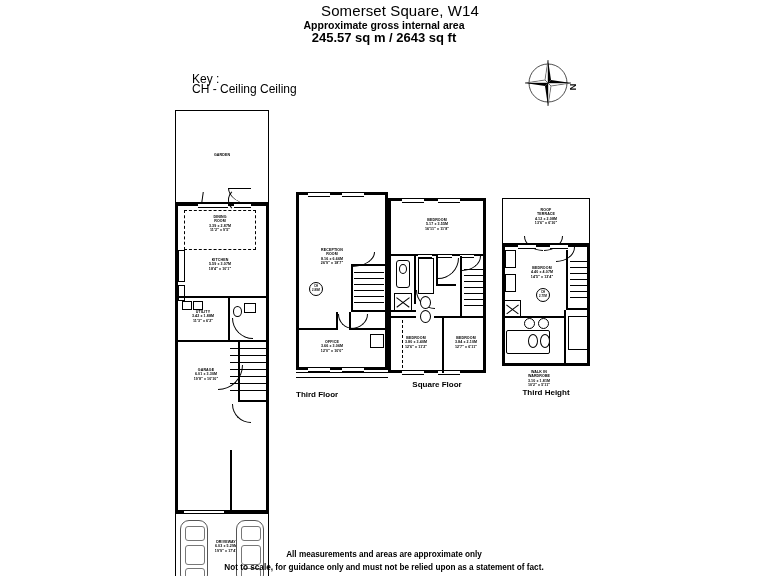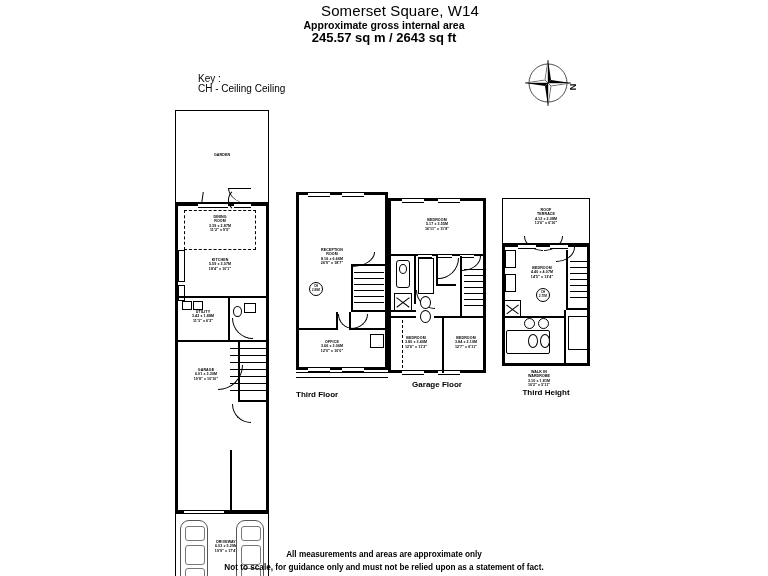--- a/index.html
+++ b/index.html
@@ -11,21 +11,21 @@
     position:relative;
     overflow:hidden;
   }
   .abs{position:absolute;}
   
   #header{left:0;top:2px;width:768px;text-align:center;}
   #title{font-size:15px;font-weight:normal;letter-spacing:.1px;line-height:17px;padding-left:32px;}
   .sub{font-size:10.5px;font-weight:bold;line-height:12.5px;}
   .sub.big{font-size:13px;}
   
-  #key{left:198px;top:74px;font-size:10px;line-height:10px;}
+  #key{left:192px;top:74px;font-size:12px;line-height:10px;}
   
   #compass{left:524px;top:58px;width:60px;height:50px;}
   #compass .nlabel{position:absolute;left:46px;top:24px;font-size:9px;font-weight:bold;
       transform:rotate(90deg);transform-origin:center;}
   
   .plan{position:absolute;}
   .wall{position:absolute;background:#000;}
   .outline{position:absolute;border:1px solid #000;box-sizing:border-box;background:#fff;}
   .lbl{position:absolute;text-align:center;font-size:3.6px;line-height:4.4px;
        font-weight:bold;letter-spacing:.1px;white-space:nowrap;}
@@ -299,21 +299,21 @@
     <span class="l1">12'6" x 11'2"</span>
   </div>
   <div style="position:absolute;left:4px;top:122px;width:10px;height:48px;border-right:.5px dashed #000;"></div>
 
   <div class="lbl" style="left:58px;top:138px;width:40px;">
     <span class="l1">BEDROOM</span>
     <span class="l1">3.84 x 2.10M</span>
     <span class="l1">12'7" x 6'11"</span>
   </div>
 
-  <div class="floorname" style="left:0px;top:182px;width:98px;">Garage Floor</div>
+  <div class="floorname" style="left:0px;top:182px;width:98px;">Square Floor</div>
 </div>
 
 <div class="plan" id="third-floor" style="left:498px;top:198px;width:96px;height:198px;">
 
   <div class="outline" style="left:4px;top:0px;width:88px;height:46px;"></div>
   <div class="lbl" style="left:20px;top:10px;width:56px;">
     <span class="l1">ROOF</span>
     <span class="l1">TERRACE</span>
     <span class="l1">4.12 x 2.08M</span>
     <span class="l1">13'6" x 6'10"</span>

